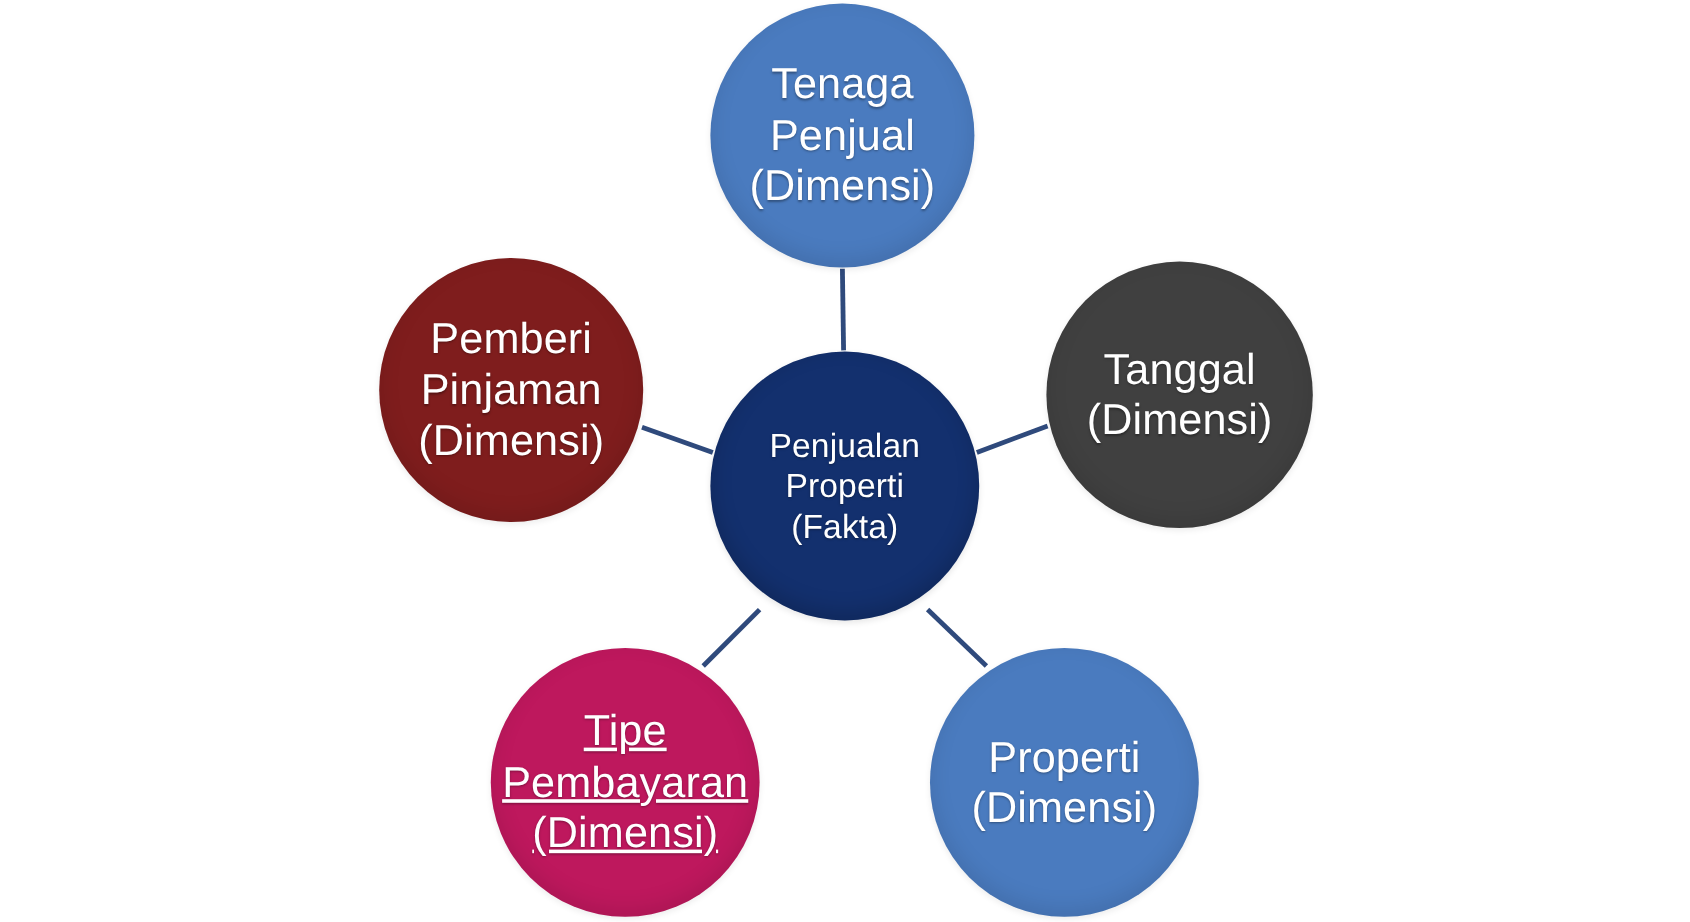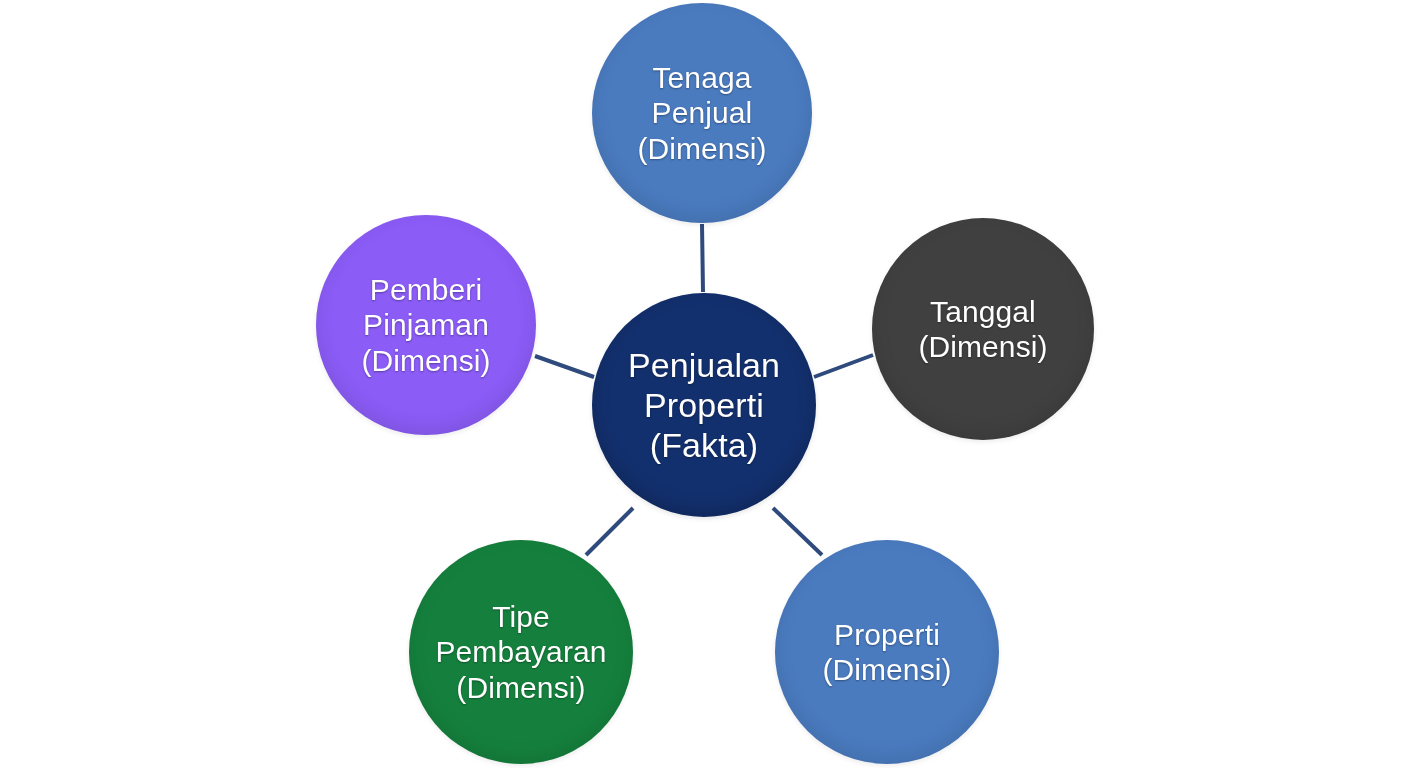--- a/index.html
+++ b/index.html
@@ -45,29 +45,29 @@
     padding: 0 8px;
     white-space: pre-line;
     letter-spacing: 0.1px;
   }
   .node.fact {
     background: #13306e;
     box-shadow: inset 0 -6px 18px rgba(0,0,0,0.18),
                 0 2px 5px rgba(0,0,0,0.10);
   }
   .node.fact .node-label {
-    font-size: 34px;
+    font-size: 28px;
   }
   .node.dim {
     background: #4a7bbf;
     box-shadow: inset 0 -6px 18px rgba(0,0,0,0.10),
                 0 2px 5px rgba(0,0,0,0.08);
   }
   .node.dim .node-label {
-    font-size: 30px;
+    font-size: 36px;
   }
 </style>
 </head>
 <body style="background: rgb(255, 255, 255);">
 
 <div id="diagram-root" style="background: rgb(255, 255, 255);">
 
   <svg id="connector-layer" viewBox="0 0 1408 768" width="1408" height="768" aria-hidden="true">
       <line x1="703" y1="292" x2="702" y2="224" stroke="#2f4a7c" stroke-width="4" stroke-linecap="butt"></line>
       <line x1="814" y1="377" x2="873" y2="355" stroke="#2f4a7c" stroke-width="4" stroke-linecap="butt"></line>
@@ -85,27 +85,27 @@
   <div class="node dim" style="left: 872px; top: 218px; width: 222px; height: 222px; background: #404040; color: rgb(255, 255, 255);">
     <span class="node-label">Tanggal
 (Dimensi)</span>
   </div>
 
   <div class="node dim" style="left: 775px; top: 540px; width: 224px; height: 224px; background: rgb(74, 123, 191); color: rgb(255, 255, 255);">
     <span class="node-label">Properti
 (Dimensi)</span>
   </div>
 
-  <div class="node dim" style="left: 409px; top: 540px; width: 224px; height: 224px; background: #15803d; color: rgb(255, 255, 255);">
+  <div class="node dim" style="left: 409px; top: 540px; width: 224px; height: 224px; background: #be185d; color: rgb(255, 255, 255); text-decoration: underline;">
     <span class="node-label">Tipe
 Pembayaran
 (Dimensi)</span>
   </div>
 
-  <div class="node dim" style="left: 316px; top: 215px; width: 220px; height: 220px; background: #8b5cf6; color: rgb(255, 255, 255);">
+  <div class="node dim" style="left: 316px; top: 215px; width: 220px; height: 220px; background: #7f1d1d; color: rgb(255, 255, 255);">
     <span class="node-label">Pemberi
 Pinjaman
 (Dimensi)</span>
   </div>
 
   <div class="node fact" style="left: 592px; top: 293px; width: 224px; height: 224px; background: rgb(19, 48, 110); color: rgb(255, 255, 255);">
     <span class="node-label">Penjualan
 Properti
 (Fakta)</span>
   </div>

